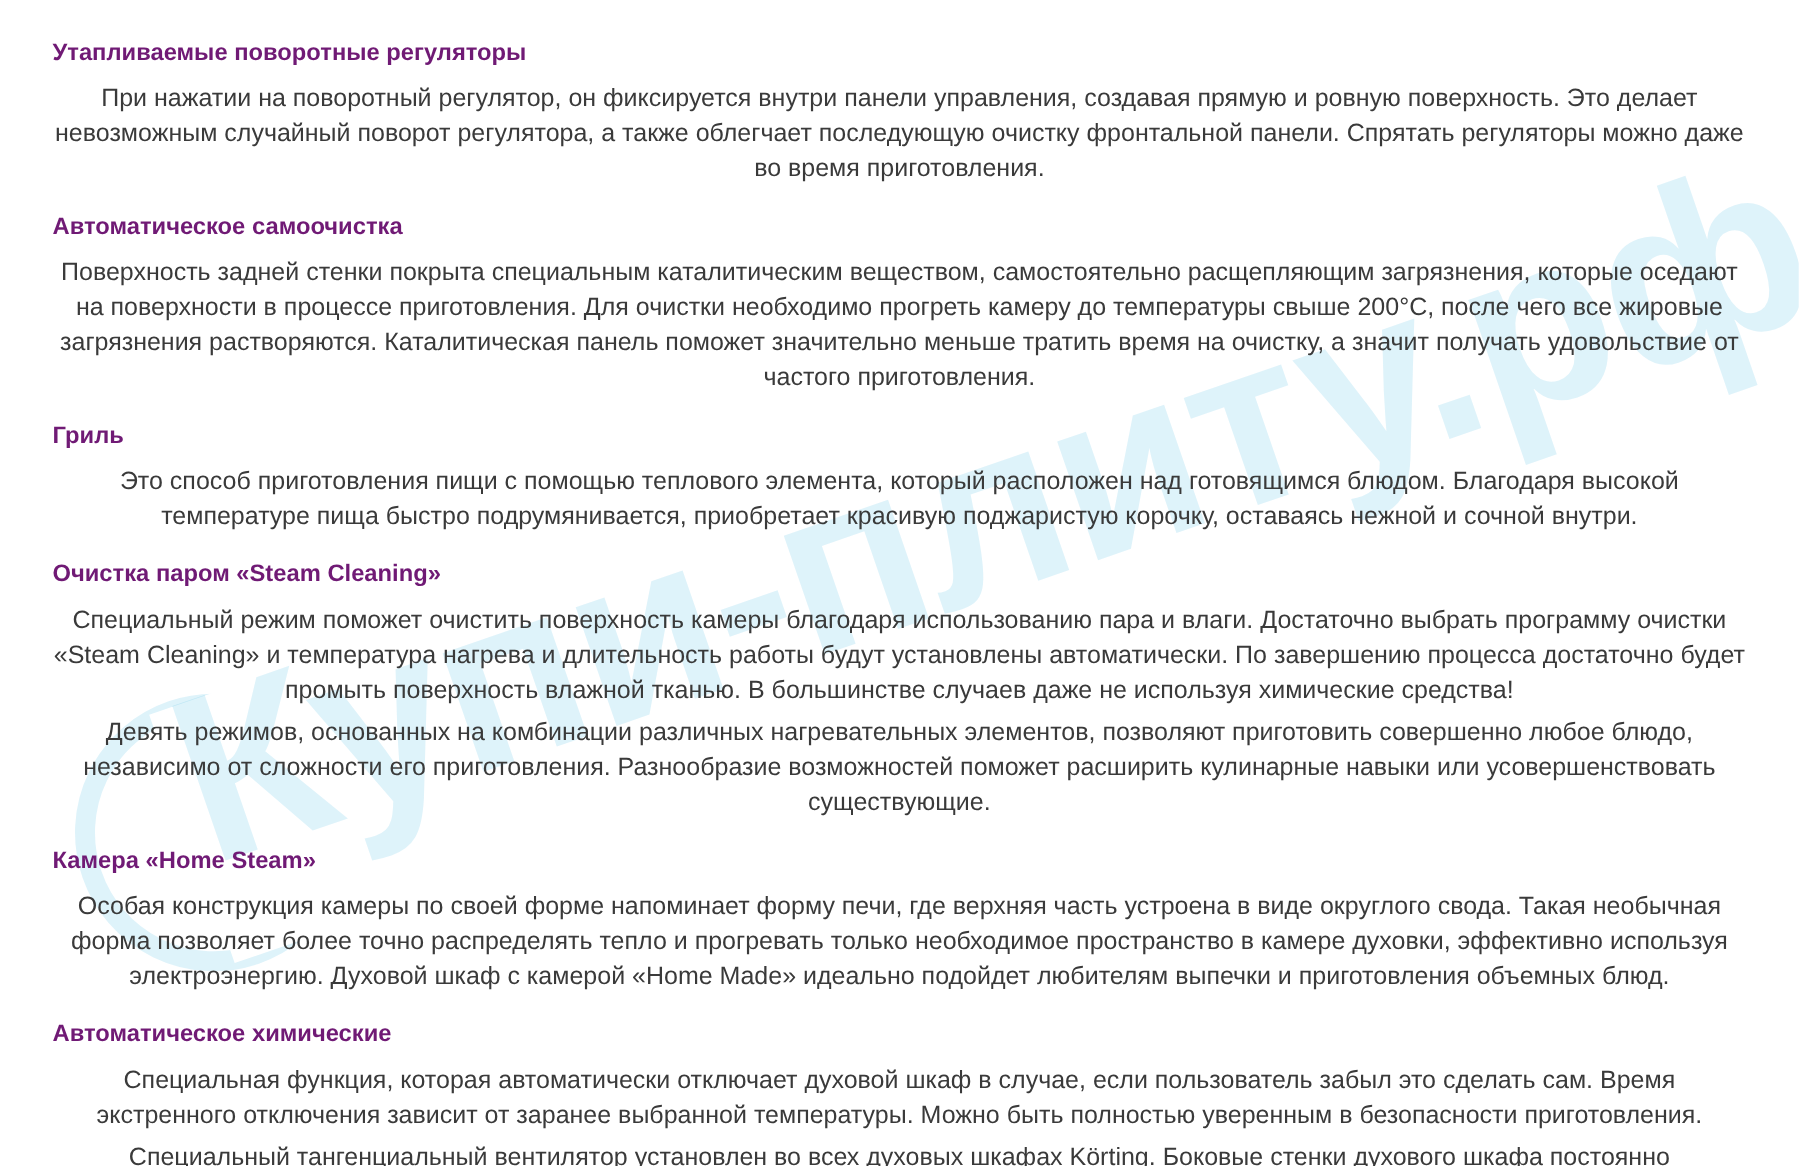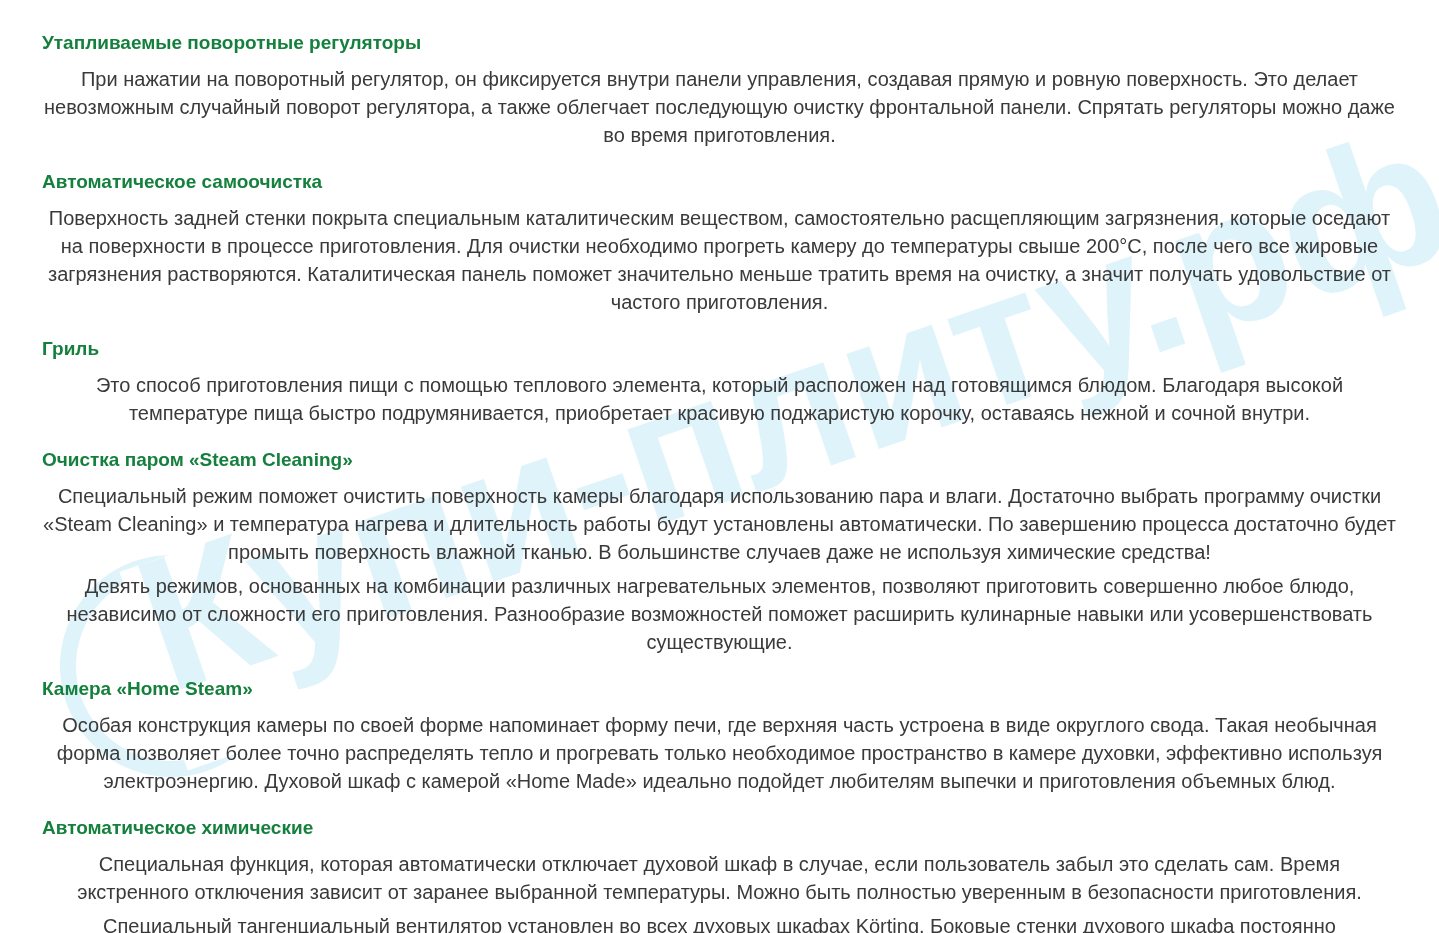--- a/index.html
+++ b/index.html
@@ -72,21 +72,21 @@
     overflow: hidden;
     color: #555;
     font-size: 15px;
     line-height: 20px;
     padding-left: 2px;
   }
   .section {
     margin: 0 0 6px 0;
   }
   .section-title {
-    color: #15803d;
+    color: #701a75;
     font-size: 19px;
     font-weight: bold;
     line-height: 26px;
     margin: 20px 0 9px 0;
     letter-spacing: 0px;
   }
   .section:first-of-type .section-title {
     margin-top: 20px;
   }
   .section-body {

